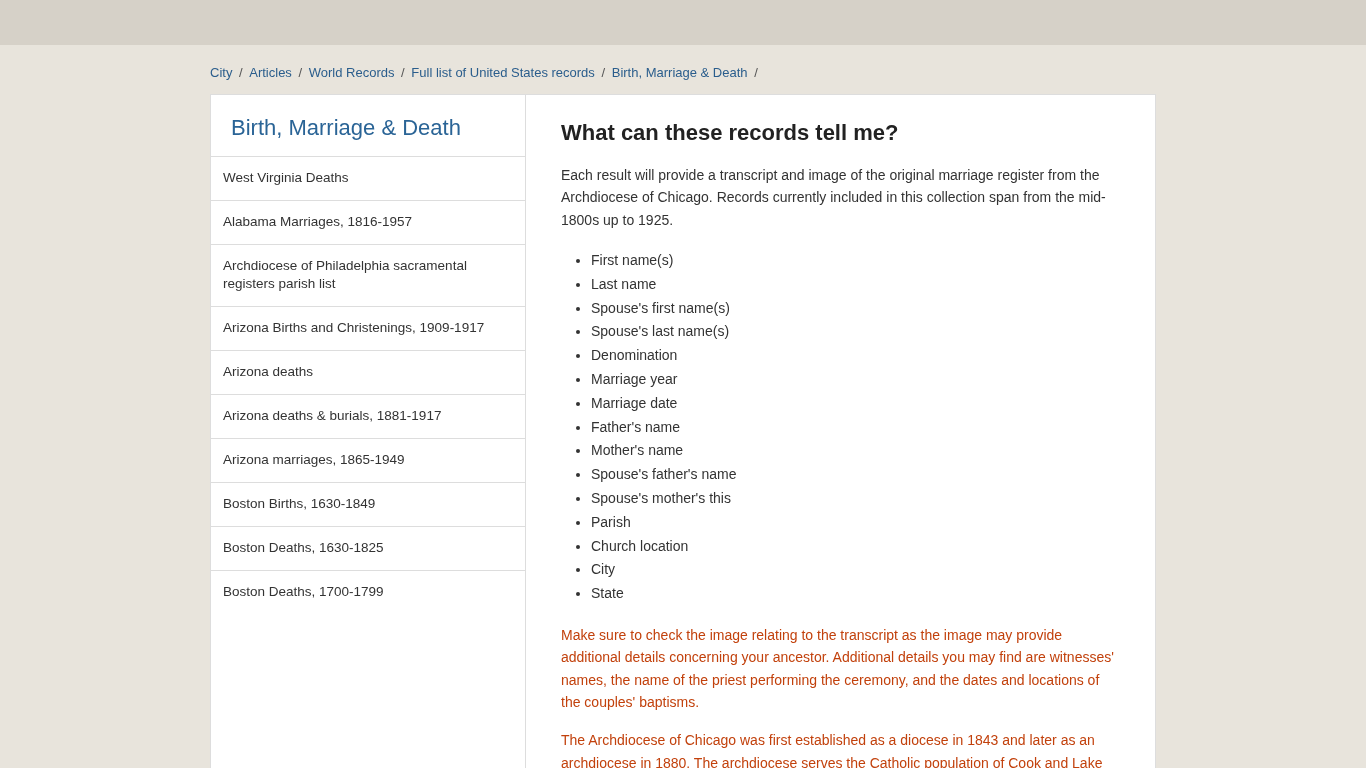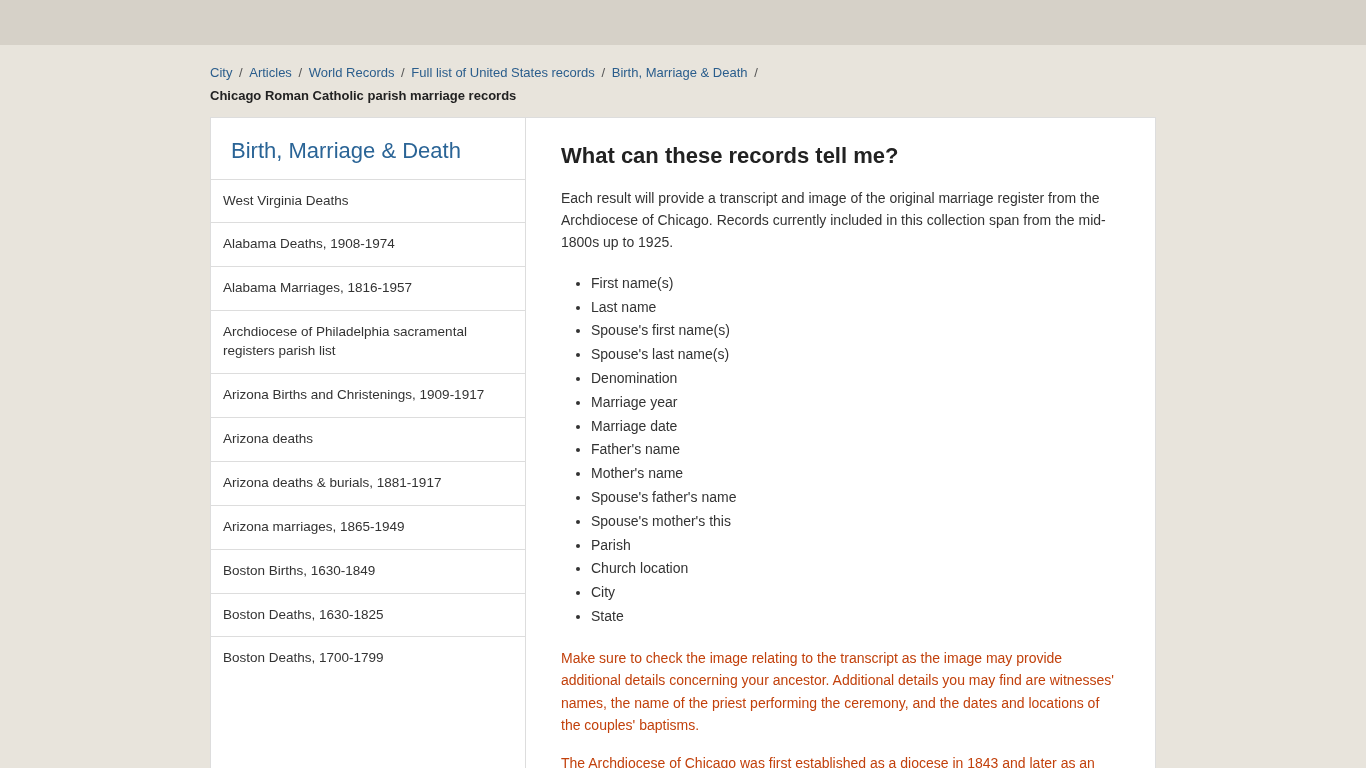--- a/index.html
+++ b/index.html
@@ -138,34 +138,30 @@
     <a href="#">City</a>
     <span class="separator"> / </span>
     <a href="#">Articles</a>
     <span class="separator"> / </span>
     <a href="#">World Records</a>
     <span class="separator"> / </span>
     <a href="#">Full list of United States records</a>
     <span class="separator"> / </span>
     <a href="#">Birth, Marriage &amp; Death</a>
     <span class="separator"> / </span>
-    <span class="current-page">Chicago Roman Catholic parish marriage records</span>
   </div>
 </div>
 
 <div class="main-content">
 
   <div class="sidebar">
     <h2 class="sidebar-title">Birth, Marriage &amp; Death</h2>
     <ul class="sidebar-list">
       <li>
         <a href="#">West Virginia Deaths</a>
-      </li>
-      <li>
-        <a href="#">Alabama Deaths, 1908-1974</a>
       </li>
       <li>
         <a href="#">Alabama Marriages, 1816-1957</a>
       </li>
       <li>
         <a href="#">Archdiocese of Philadelphia sacramental registers parish list</a>
       </li>
       <li>
         <a href="#">Arizona Births and Christenings, 1909-1917</a>
       </li>

